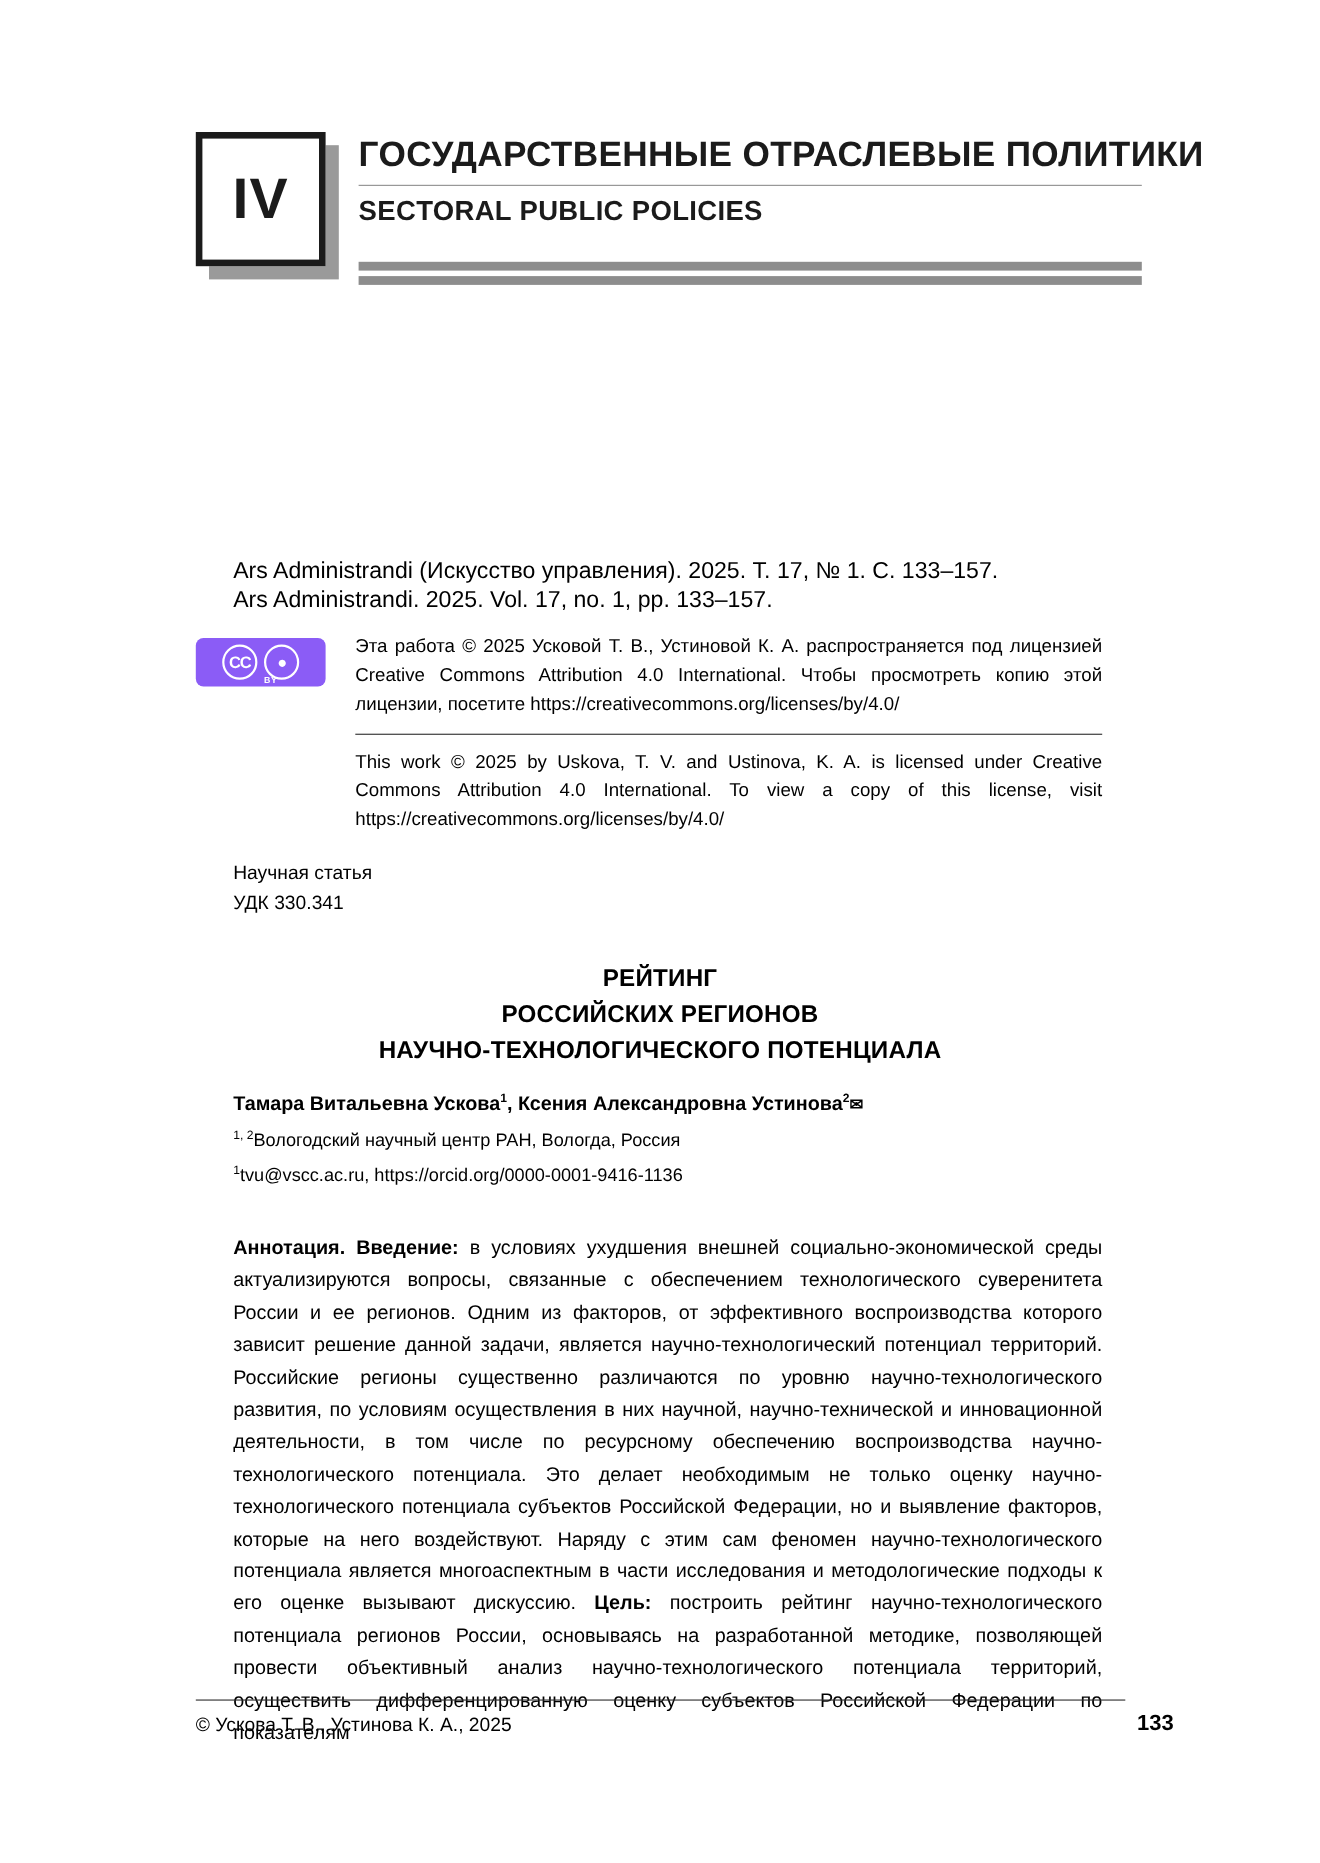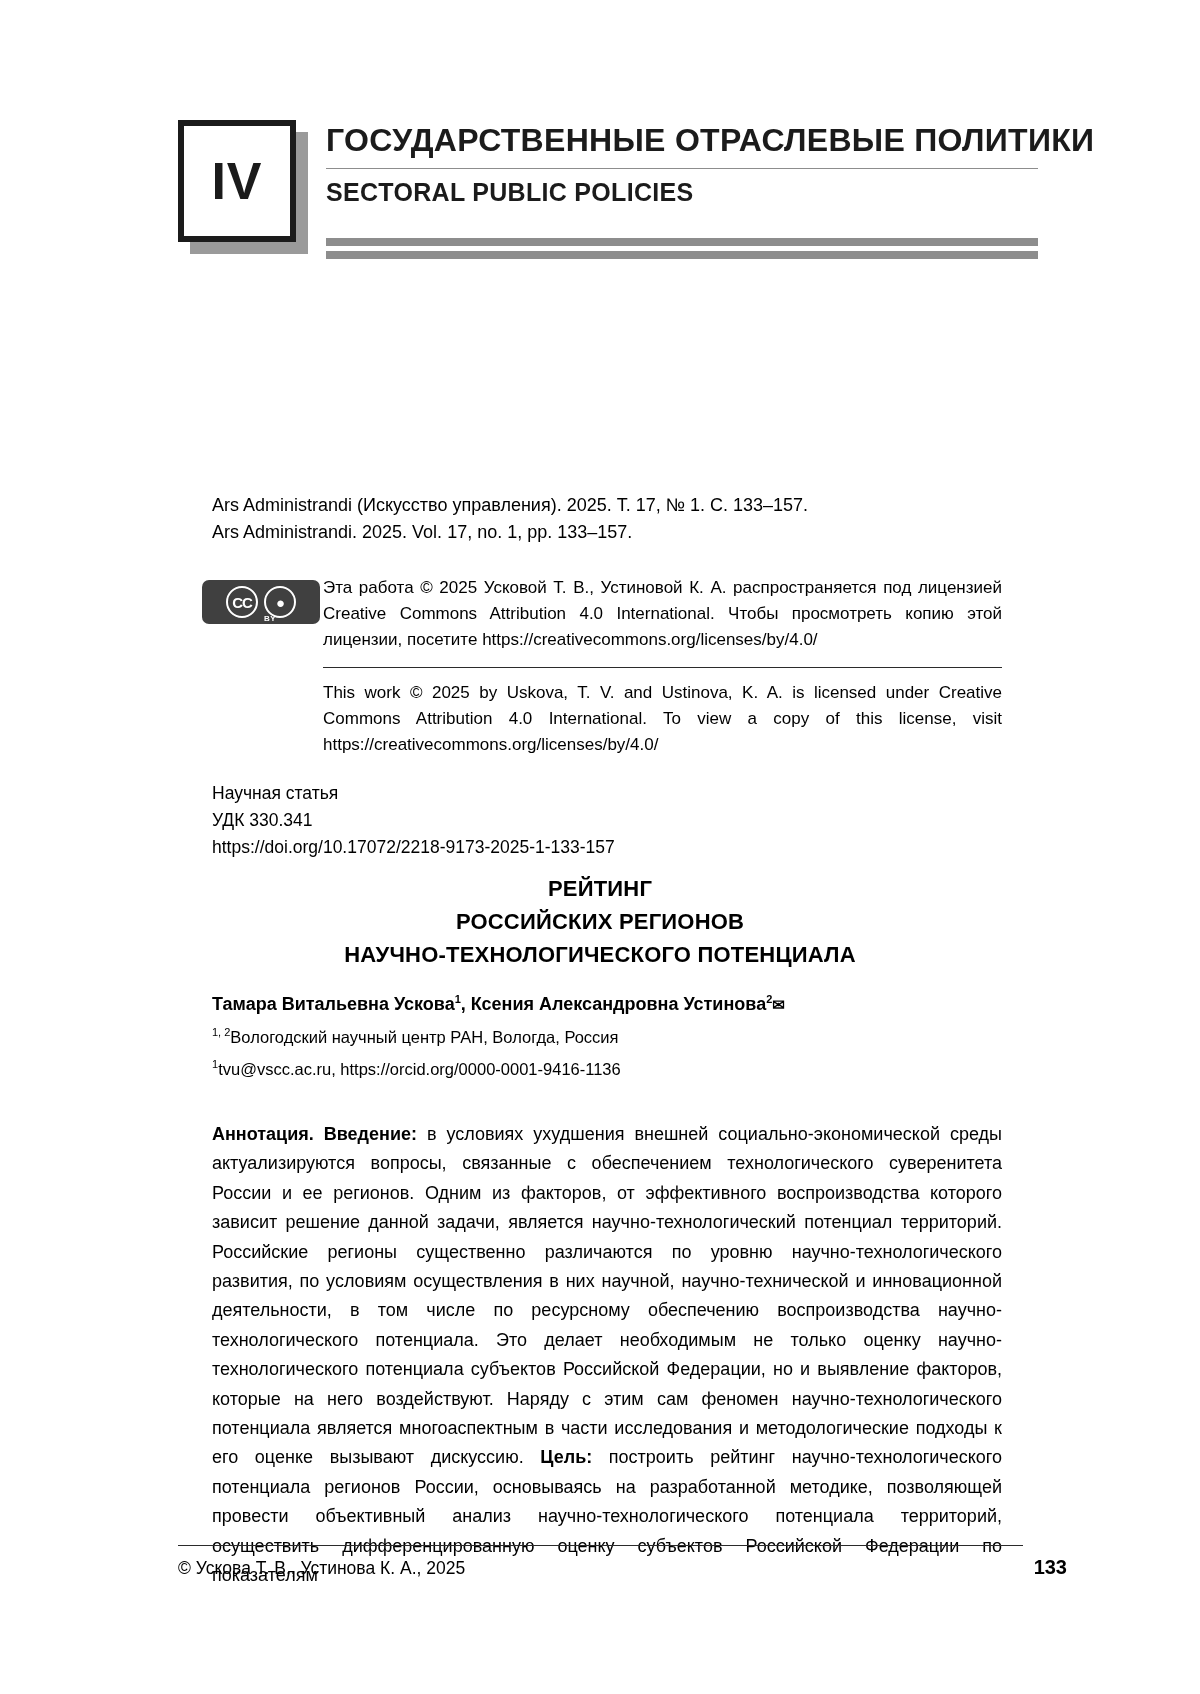--- a/index.html
+++ b/index.html
@@ -102,47 +102,46 @@
     background: #8d8d8d;
   }
   .double-bar .gap {
     height: 5px;
   }
 
   
   .citation {
     position: absolute;
     left: 212px;
-    top: 492px;
+    top: 505px;
     width: 790px;
-    font-size: 18px;
+    font-size: 21px;
     line-height: 27px;
     color: #000;
   }
 
   
   .license {
     position: absolute;
     left: 178px;
     top: 575px;
     width: 824px;
   }
   .cc-badge {
     position: absolute;
     left: 0;
     top: 5px;
     width: 118px;
     height: 44px;
-    background: #404040;
+    background: #8b5cf6;
     border-radius: 7px;
     display: flex;
     align-items: center;
     justify-content: center;
     gap: 6px;
-    margin-left: 24px;
   }
   .cc-circle {
     width: 32px;
     height: 32px;
     border-radius: 50%;
     border: 2.5px solid #ffffff;
     color: #ffffff;
     font-size: 15px;
     font-weight: bold;
     display: flex;
@@ -307,21 +306,20 @@
       <div class="cc-by-label">BY</div>
     </div>
     <div class="license-text-ru">Эта работа © 2025 Усковой Т. В., Устиновой К. А. распространяется под лицензией Creative Commons Attribution 4.0 International. Чтобы просмотреть копию этой лицензии, посетите https://creativecommons.org/licenses/by/4.0/</div>
     <div class="license-sep"></div>
     <div class="license-text-en">This work © 2025 by Uskova, T. V. and Ustinova, K. A. is licensed under Creative Commons Attribution 4.0 International. To view a copy of this license, visit https://creativecommons.org/licenses/by/4.0/</div>
   </div>
 
   <div class="article-meta">
     <div>Научная статья</div>
     <div>УДК 330.341</div>
-    <div>https://doi.org/10.17072/2218-9173-2025-1-133-157</div>
   </div>
 
   <div class="article-title">
     <div>РЕЙТИНГ</div>
     <div>РОССИЙСКИХ РЕГИОНОВ</div>
     <div>НАУЧНО-ТЕХНОЛОГИЧЕСКОГО ПОТЕНЦИАЛА</div>
   </div>
 
   <div class="authors">
     <div class="authors-line">

